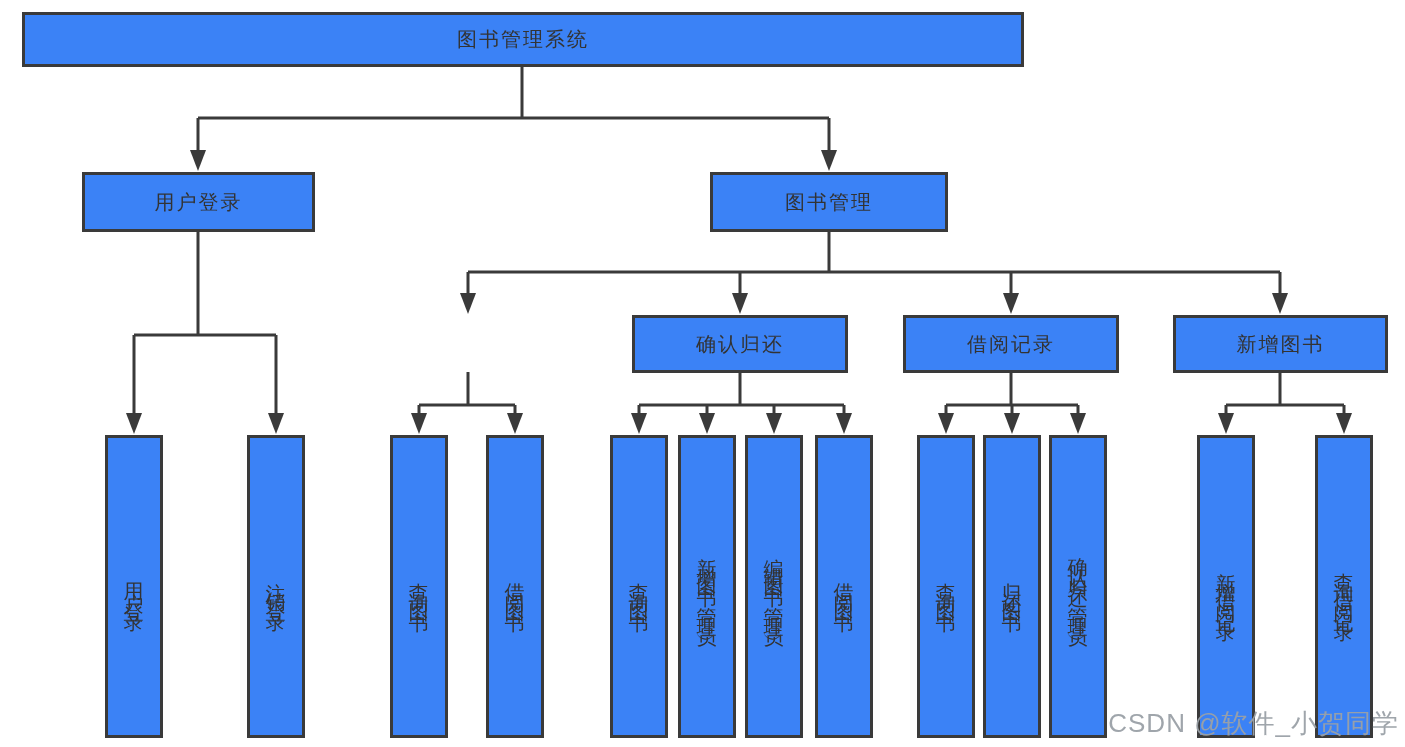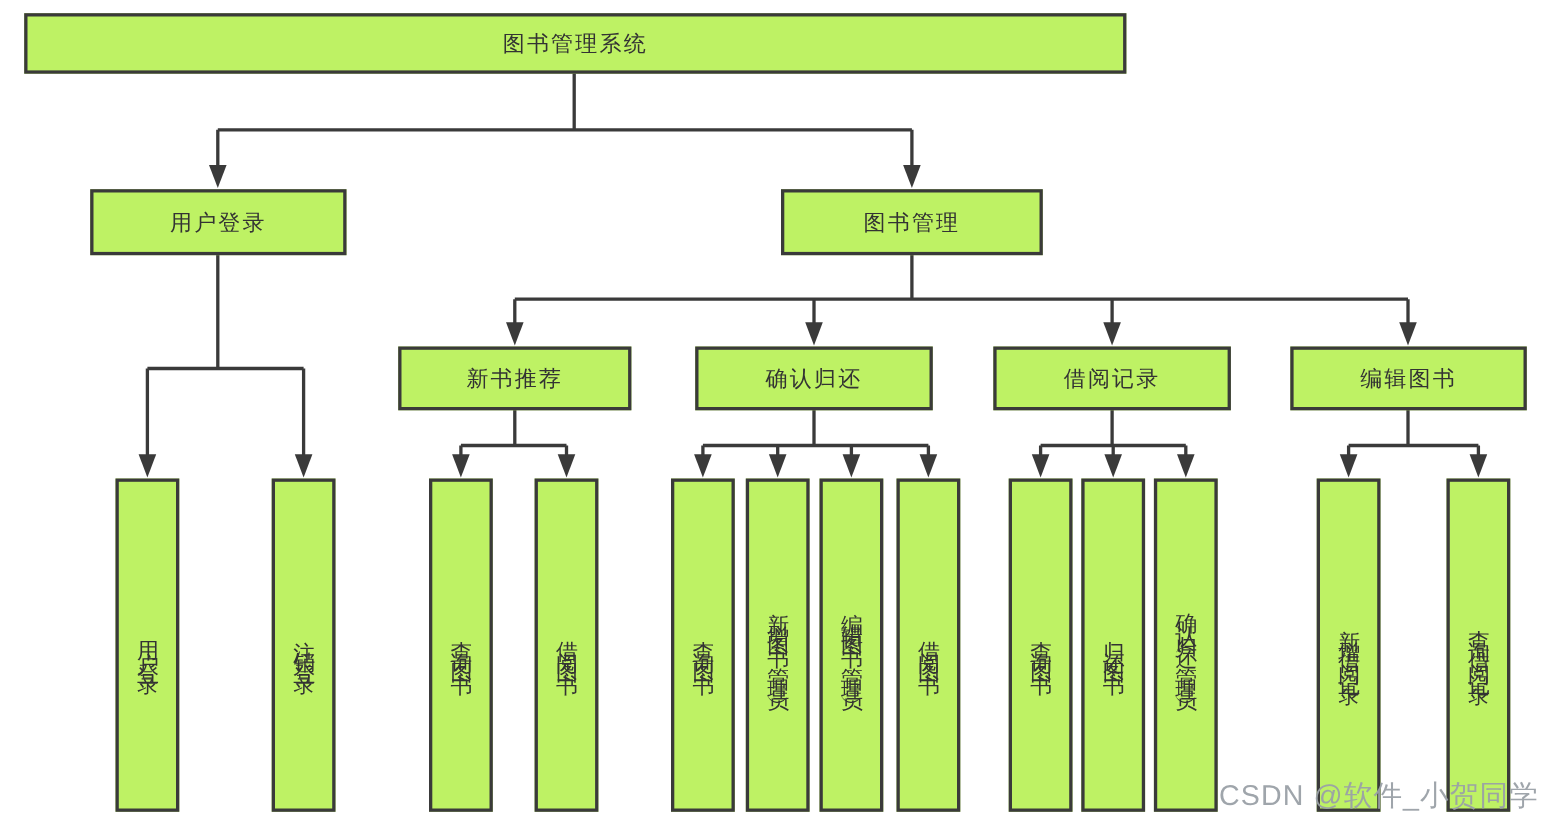--- a/index.html
+++ b/index.html
@@ -8,21 +8,21 @@
     width: 1405px;
     height: 747px;
     background: #ffffff;
     font-family: "Liberation Sans", "DejaVu Sans", sans-serif;
     overflow: hidden;
   }
   .node {
     position: absolute;
     box-sizing: border-box;
     border: 3px solid #3a3a3a;
-    background: #bef264;
+    background: #3b82f6;
     display: flex;
     align-items: center;
     justify-content: center;
     color: #333333;
     z-index: 2;
     text-align: center;
   }
   .node .lbl { font-size: 20px; letter-spacing: 2px; white-space: nowrap; }
   .vnode .lbl {
     writing-mode: vertical-rl;
@@ -119,31 +119,28 @@
     <span class="lbl">图书管理系统</span>
   </div>
 
   <div class="node n-user-login">
     <span class="lbl">用户登录</span>
   </div>
   <div class="node n-book-mgmt">
     <span class="lbl">图书管理</span>
   </div>
 
-  <div class="node n-new-book-rec">
-    <span class="lbl">新书推荐</span>
-  </div>
   <div class="node n-book-borrow">
     <span class="lbl">确认归还</span>
   </div>
   <div class="node n-cur-borrow">
     <span class="lbl">借阅记录</span>
   </div>
   <div class="node n-borrow-rec">
-    <span class="lbl">编辑图书</span>
+    <span class="lbl">新增图书</span>
   </div>
 
   <div class="node vnode l-user-login">
     <span class="lbl">用户登录</span>
   </div>
   <div class="node vnode l-logout">
     <span class="lbl">注销登录</span>
   </div>
 
   <div class="node vnode l-query-1">

